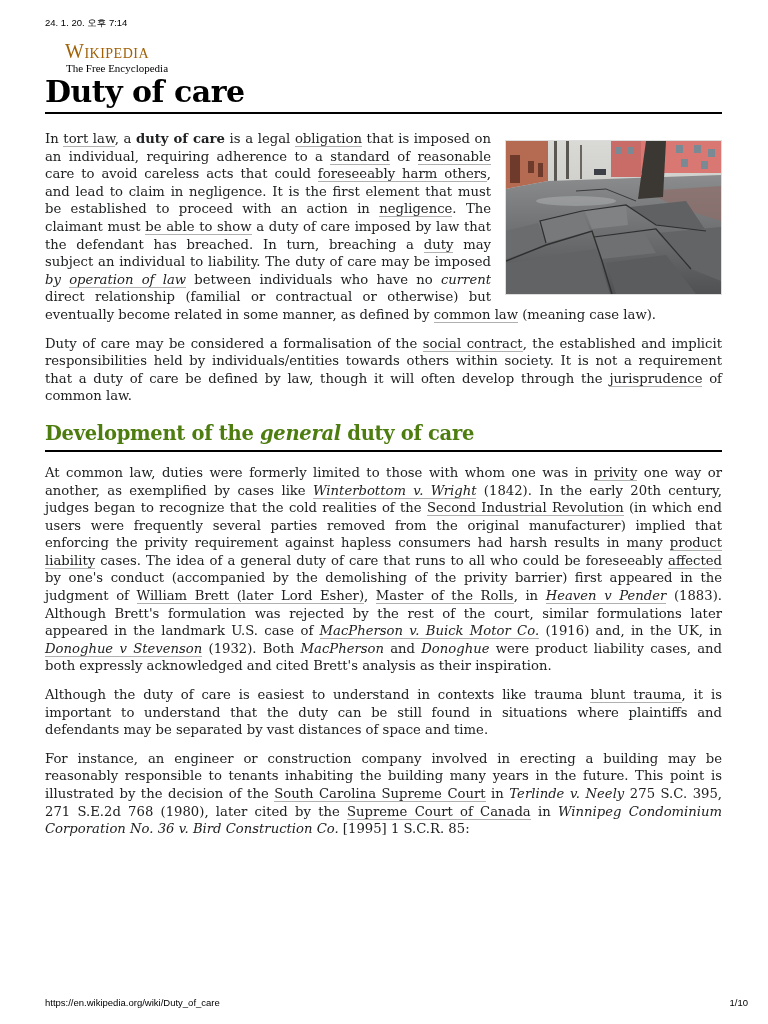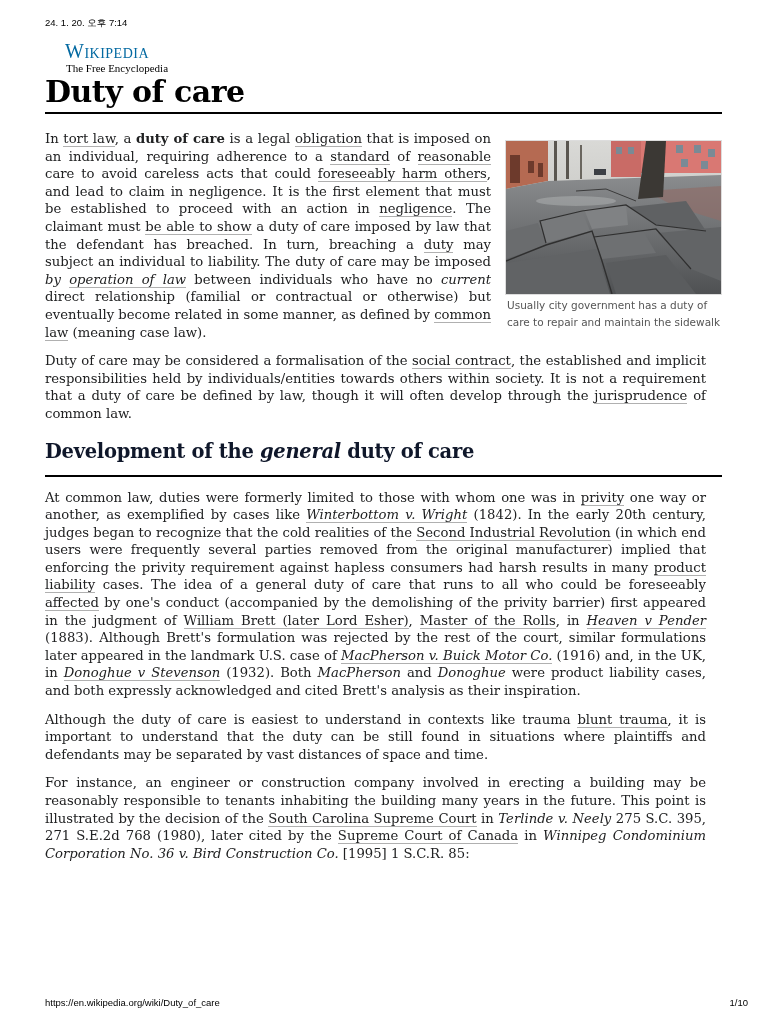--- a/index.html
+++ b/index.html
@@ -6,30 +6,30 @@
   body { width:768px; height:1024px; position:relative; overflow:hidden; color:#202122;
          font-family:"DejaVu Serif", serif; }
   .print-header, .print-footer { position:absolute; left:12px; width:768px; font-family:"Liberation Sans", sans-serif; font-size:9.5px; color:#000; }
   .print-header { top:17px; height:14px; }
   .print-header .date { position:absolute; left:33px; }
   .print-header .ptitle { position:absolute; left:0; width:768px; text-align:center; }
   .print-footer { top:997px; height:14px; }
   .print-footer .url { position:absolute; left:33px; }
   .print-footer .page { position:absolute; right:32px; }
   .logo { position:absolute; left:65px; top:40px; }
-  .logo .wordmark { font-family:"Liberation Serif", serif; font-size:20px; letter-spacing:0.5px; color:#0369a1; line-height:22px; font-variant:small-caps; }
+  .logo .wordmark { font-family:"Liberation Serif", serif; font-size:20px; letter-spacing:0.5px; color:#a16207; line-height:22px; font-variant:small-caps; }
   .logo .tagline { font-family:"Liberation Serif", serif; font-size:11px; color:#000; line-height:12px; margin-left:1px; }
   .page-title { position:absolute; left:45px; top:74px; width:677px; margin:0; font-family:"DejaVu Serif", serif; font-weight:bold; font-size:30px; line-height:36px; color:#000; border-bottom:2px solid #000; padding-bottom:2px; letter-spacing:-0.5px; }
   .content { position:absolute; left:45px; top:130px; width:677px; font-size:13.2px; line-height:17.6px; text-align:justify; }
-  .content p { margin:0 16px 11px 0; }
+  .content p { margin:0 0 11px 0; }
   a.lnk { color:inherit; text-decoration:none; border-bottom:1px solid #b0b0b0; }
   .thumb { float:right; width:217px; margin:10px 0 8px 14px; }
   .thumb .img { width:215px; height:153px; position:relative; overflow:hidden; border:1px solid #ddd; }
   .thumb .caption { font-family:"DejaVu Sans", sans-serif; font-size:10.5px; line-height:17px; color:#555; text-align:left; margin-top:2px; padding-left:2px; }
-  h2.sec { margin:16px 0 12px 0; font-family:"DejaVu Serif", serif; font-size:19.5px; font-weight:bold; line-height:26px; color:#0f172a; border-bottom:2px solid #000; padding-bottom:10px; text-align:left; letter-spacing:-0.3px; }
+  h2.sec { margin:16px 0 12px 0; font-family:"DejaVu Serif", serif; font-size:19.5px; font-weight:bold; line-height:26px; color:#4d7c0f; border-bottom:2px solid #000; padding-bottom:3px; text-align:left; letter-spacing:-0.3px; }
 </style>
 </head>
 <body>
 
 <div class="print-header">
   <span class="date">24. 1. 20. 오후 7:14</span>
 </div>
 
 <div class="logo">
   <div class="wordmark">Wikipedia</div>
@@ -90,21 +90,20 @@
         <polygon points="152,92 215,86 215,140 185,128" fill="#626466"></polygon>
 
         <polyline points="0,120 40,104 86,90 96,120 106,153" fill="none" stroke="#2f2f2f" stroke-width="1.4"></polyline>
         <polyline points="40,102 34,80 76,70 120,64 150,84 200,90" fill="none" stroke="#2f2f2f" stroke-width="1.2"></polyline>
         <polyline points="88,96 150,88 185,128" fill="none" stroke="#2f2f2f" stroke-width="1.2"></polyline>
         <polyline points="70,50 100,48 130,60" fill="none" stroke="#3a3a3a" stroke-width="1"></polyline>
 
         <ellipse cx="70" cy="60" rx="40" ry="5" fill="#c8cacc" opacity="0.35"></ellipse>
       </svg>
     </div>
-    <div class="caption">Usually city government has a duty of care to repair and maintain the sidewalk</div>
   </div>
 
   <p><span>In </span><a class="lnk" href="#">tort law</a><span>, a </span><span style="font-weight: bold;">duty of care</span><span> is a legal </span><a class="lnk" href="#">obligation</a><span> that is imposed on an individual, requiring adherence to a </span><a class="lnk" href="#">standard</a><span> of </span><a class="lnk" href="#">reasonable</a><span> care to avoid careless acts that could </span><a class="lnk" href="#">foreseeably harm others</a><span>, and lead to claim in negligence. It is the first element that must be established to proceed with an action in </span><a class="lnk" href="#">negligence</a><span>. The claimant must </span><a class="lnk" href="#">be able to show</a><span> a duty of care imposed by law that the defendant has breached. In turn, breaching a </span><a class="lnk" href="#">duty</a><span> may subject an individual to liability. The duty of care may be imposed </span><span style="font-style: italic;">by </span><a class="lnk" href="#" style="font-style: italic;">operation of law</a><span> between individuals who have no </span><span style="font-style: italic;">current</span><span> direct relationship (familial or contractual or otherwise) but eventually become related in some manner, as defined by </span><a class="lnk" href="#">common law</a><span> (meaning case law).</span></p>
   <p><span>Duty of care may be considered a formalisation of the </span><a class="lnk" href="#">social contract</a><span>, the established and implicit responsibilities held by individuals/entities towards others within society. It is not a requirement that a duty of care be defined by law, though it will often develop through the </span><a class="lnk" href="#">jurisprudence</a><span> of common law.</span></p>
 
   <h2 class="sec"><span>Development of the </span><span style="font-style: italic;">general</span><span> duty of care</span></h2>
   <p><span>At common law, duties were formerly limited to those with whom one was in </span><a class="lnk" href="#">privity</a><span> one way or another, as exemplified by cases like </span><a class="lnk" href="#" style="font-style: italic;">Winterbottom v. Wright</a><span> (1842). In the early 20th century, judges began to recognize that the cold realities of the </span><a class="lnk" href="#">Second Industrial Revolution</a><span> (in which end users were frequently several parties removed from the original manufacturer) implied that enforcing the privity requirement against hapless consumers had harsh results in many </span><a class="lnk" href="#">product liability</a><span> cases. The idea of a general duty of care that runs to all who could be foreseeably </span><a class="lnk" href="#">affected</a><span> by one's conduct (accompanied by the demolishing of the privity barrier) first appeared in the judgment of </span><a class="lnk" href="#">William Brett (later Lord Esher)</a><span>, </span><a class="lnk" href="#">Master of the Rolls</a><span>, in </span><a class="lnk" href="#" style="font-style: italic;">Heaven v Pender</a><span> (1883). Although Brett's formulation was rejected by the rest of the court, similar formulations later appeared in the landmark U.S. case of </span><a class="lnk" href="#" style="font-style: italic;">MacPherson v. Buick Motor Co.</a><span> (1916) and, in the UK, in </span><a class="lnk" href="#" style="font-style: italic;">Donoghue v Stevenson</a><span> (1932). Both </span><span style="font-style: italic;">MacPherson</span><span> and </span><span style="font-style: italic;">Donoghue</span><span> were product liability cases, and both expressly acknowledged and cited Brett's analysis as their inspiration.</span></p>
 
   <p><span>Although the duty of care is easiest to understand in contexts like trauma </span><a class="lnk" href="#">blunt trauma</a><span>, it is important to understand that the duty can be still found in situations where plaintiffs and defendants may be separated by vast distances of space and time.</span></p>
   <p><span>For instance, an engineer or construction company involved in erecting a building may be reasonably responsible to tenants inhabiting the building many years in the future. This point is illustrated by the decision of the </span><a class="lnk" href="#">South Carolina Supreme Court</a><span> in </span><span style="font-style: italic;">Terlinde v. Neely</span><span> 275 S.C. 395, 271 S.E.2d 768 (1980), later cited by the </span><a class="lnk" href="#">Supreme Court of Canada</a><span> in </span><span style="font-style: italic;">Winnipeg Condominium Corporation No. 36 v. Bird Construction Co.</span><span> [1995] 1 S.C.R. 85:</span></p>

